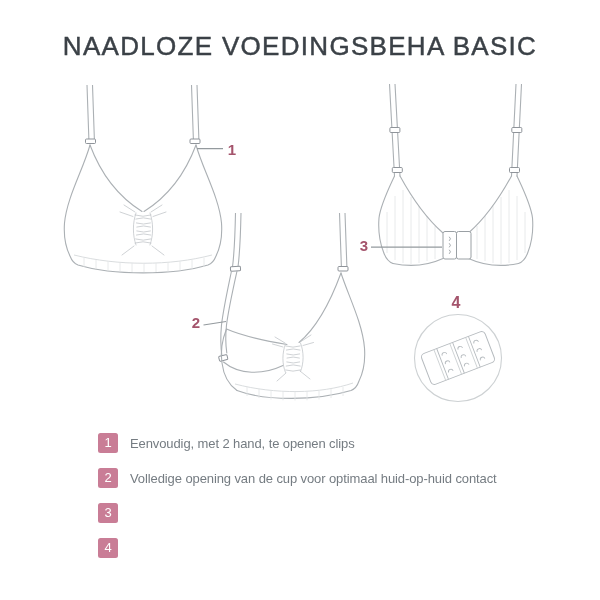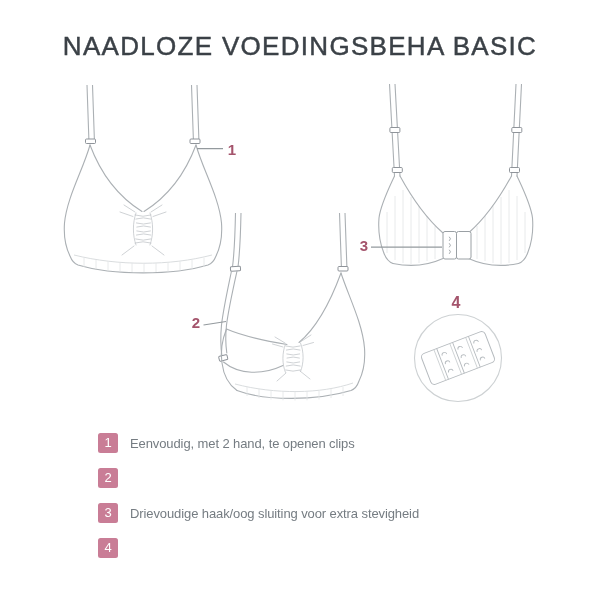--- a/index.html
+++ b/index.html
@@ -118,23 +118,23 @@
   <span class="callout-num" style="left:364px;top:245px;">3</span>
   <span class="callout-num" style="left:456px;top:303px;font-size:16px;">4</span>
 
   <div class="legend">
     <div class="legend-row">
       <div class="badge">1</div>
       <div class="legend-text">Eenvoudig, met 2 hand, te openen clips</div>
     </div>
     <div class="legend-row">
       <div class="badge">2</div>
+      <div class="legend-text">Volledige opening van de cup voor optimaal huid-op-huid contact</div>
     </div>
     <div class="legend-row">
       <div class="badge">3</div>
-      <div class="legend-text">Drievoudige haak/oog sluiting voor extra stevigheid</div>
     </div>
     <div class="legend-row">
       <div class="badge">4</div>
     </div>
   </div>
 
 </div>
 
 </body></html>

